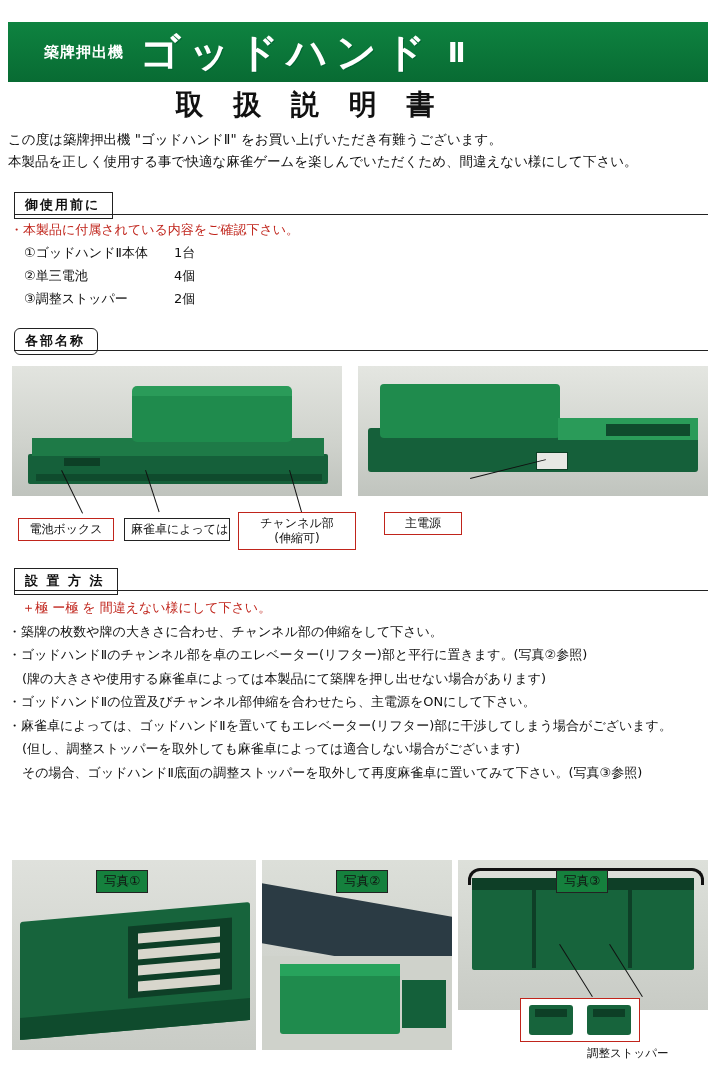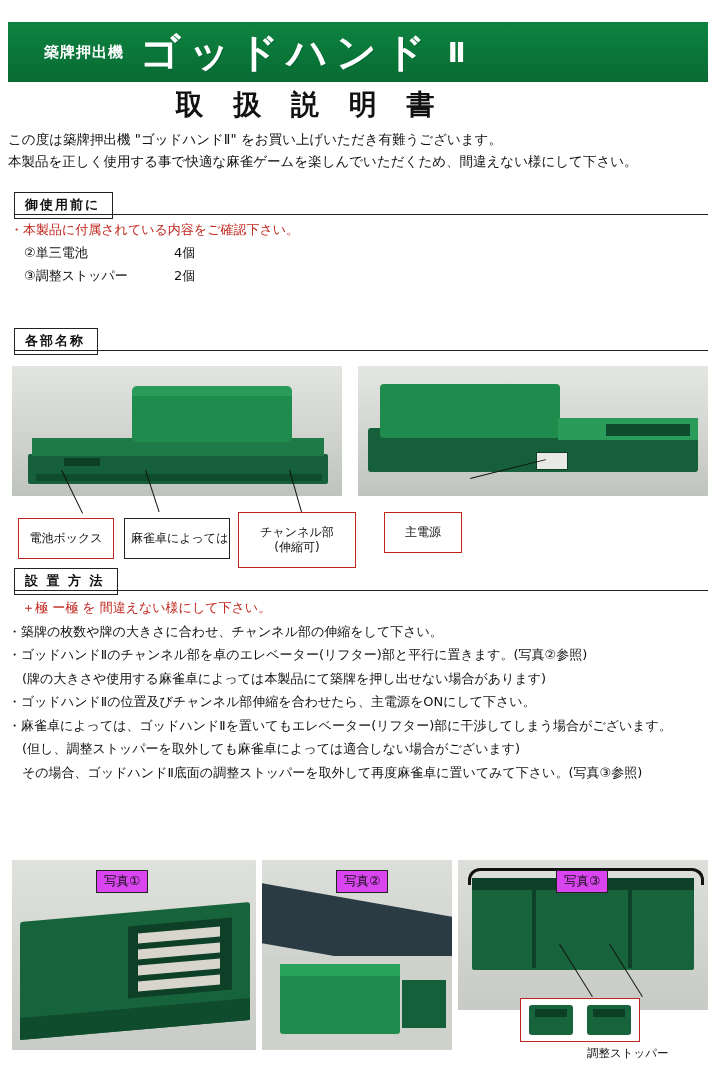--- a/index.html
+++ b/index.html
@@ -115,21 +115,21 @@
     border: 0;
     overflow: hidden;
   }
   .callout {
     position: absolute;
     border: 1px solid #c0241b;
     background: #ffffff;
     color: #111;
     font-size: 12px;
     text-align: center;
-    padding: 12px 6px;
+    padding: 3px 6px;
     line-height: 15px;
     white-space: nowrap;
   }
   .leader {
     position: absolute;
     background: #111;
     transform-origin: 0 0;
     height: 1px;
   }
 
@@ -142,21 +142,21 @@
     font-size: 13px;
     line-height: 23.5px;
   }
   .setup-text div { white-space: nowrap; }
   .indent1 { padding-left: 14px; }
 
   
   .photo-label {
     position: absolute;
     border: 1px solid #222;
-    background: #d946ef;
+    background: #15803d;
     font-size: 12.5px;
     padding: 2px 7px;
     white-space: nowrap;
   }
   .bottom-caption {
     position: absolute;
     font-size: 11.5px;
     color: #111;
     white-space: nowrap;
   }
@@ -178,31 +178,35 @@
 <div class="intro">
   <div>この度は築牌押出機 "ゴッドハンドⅡ" をお買い上げいただき有難うございます。</div>
   <div>本製品を正しく使用する事で快適な麻雀ゲームを楽しんでいただくため、間違えない様にして下さい。</div>
 </div>
 
 <div class="sec-head" style="left:14px; top:192px;">御使用前に</div>
 <div class="sec-underline" style="left:14px; top:214px; width:694px;"></div>
 
 <div class="before-list" style="left:10px; top:218px; width:500px;">
   <div class="red">・本製品に付属されている内容をご確認下さい。</div>
+  <div class="item-row">
+    <span class="nm" style="padding-left:14px;">①ゴッドハンドⅡ本体</span>
+    <span class="qty">1台</span>
+  </div>
   <div class="item-row">
     <span class="nm" style="padding-left:14px;">②単三電池</span>
     <span class="qty">4個</span>
   </div>
   <div class="item-row">
     <span class="nm" style="padding-left:14px;">③調整ストッパー</span>
     <span class="qty">2個</span>
   </div>
 </div>
 
-<div class="sec-head" style="left:14px; top:328px;">各部名称</div>
+<div class="sec-head" style="left:14px; top:328px;border-radius:6px;">各部名称</div>
 <div class="sec-underline" style="left:14px; top:350px; width:694px;"></div>
 
 <div class="photo" style="left:12px; top:366px; width:330px; height:130px;">
   <div class="dev" style="left:0; top:0; width:330px; height:130px; background:linear-gradient(180deg,#e2e4df 0%,#cfd2cc 60%,#bfc3bd 100%);"></div>
   <div class="dev" style="left:16px; top:88px; width:300px; height:30px; background:#15603a; border-radius:2px;"></div>
   <div class="dev" style="left:20px; top:72px; width:292px; height:18px; background:#1e7a47;"></div>
   <div class="dev" style="left:120px; top:24px; width:160px; height:52px; background:#1f8b4d; border-radius:5px;"></div>
   <div class="dev" style="left:120px; top:20px; width:160px; height:10px; background:#2a9b59; border-radius:5px 5px 0 0;"></div>
   <div class="dev" style="left:24px; top:108px; width:286px; height:7px; background:#0f4b2d;"></div>
   <div class="dev" style="left:52px; top:92px; width:36px; height:8px; background:#0d3f26;"></div>

